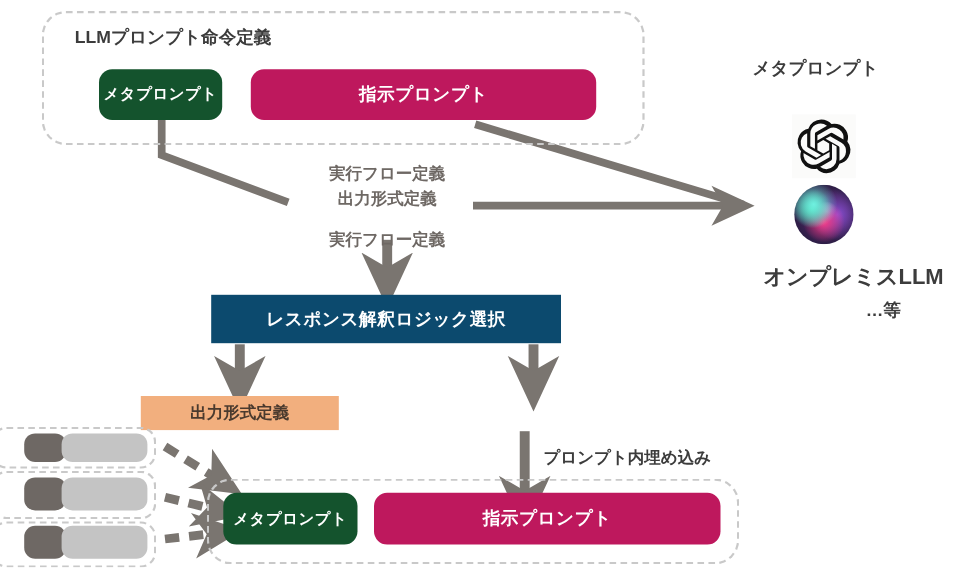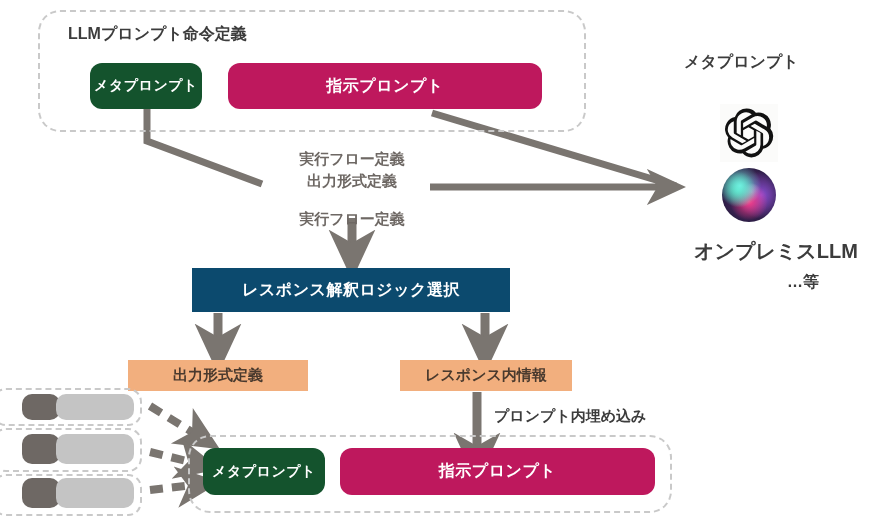--- a/index.html
+++ b/index.html
@@ -194,21 +194,20 @@
   <div class="plain-label" style="left:787px; top:272px; font-size:16px;">…等</div>
 
   <div class="center-label" style="left:278px; top:148px; width:148px;">実行フロー定義</div>
   <div class="center-label" style="left:278px; top:170px; width:148px;">出力形式定義</div>
   <div class="center-label" style="left:278px; top:208px; width:148px;">実行フロー定義</div>
 
   <div class="box-blue" style="left:192px; top:268px; width:318px; height:44px;">レスポンス解釈ロジック選択</div>
 
   <div class="box-orange" style="left:128px; top:360px; width:180px; height:31px;">出力形式定義</div>
 
-  <div class="box-orange" style="left:400px; top:360px; width:172px; height:31px;">レスポンス内情報</div>
 
   <div class="plain-label" style="left:494px; top:407px; font-size:15px;">プロンプト内埋め込み</div>
 
   <div class="dashed-card" style="left:-8px; top:388px; width:150px; height:38px;"></div>
   <div class="row-icon" style="left:22px; top:394px; width:38px; height:26px;"></div>
   <div class="row-bar" style="left:56px; top:394px; width:78px; height:26px;"></div>
 
   <div class="dashed-card" style="left:-8px; top:428px; width:150px; height:44px;"></div>
   <div class="row-icon" style="left:22px; top:434px; width:38px; height:30px;"></div>
   <div class="row-bar" style="left:56px; top:434px; width:78px; height:30px;"></div>

